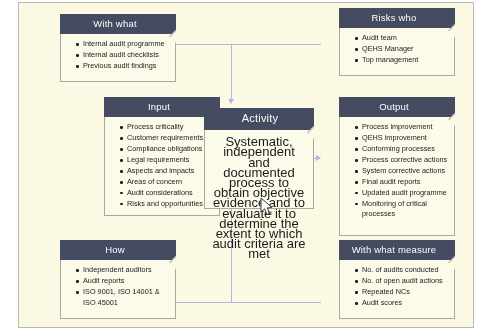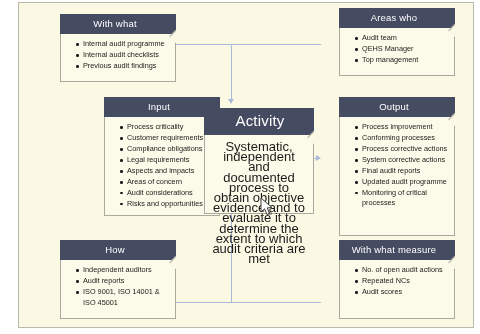--- a/index.html
+++ b/index.html
@@ -51,21 +51,21 @@
   #how .body{height:59px;}
   #with-who{left:320px;top:5px;width:116px;}
   #with-who .body{height:48px;}
   #output{left:320px;top:94px;width:116px;}
   #output .body{height:119px;}
   #measure{left:320px;top:237px;width:116px;}
   #measure .body{height:59px;}
 
   
   #activity{left:185px;top:105px;width:110px;}
-  #activity .hdr{font-size:15px;padding:4px 10px 5px 12px;}
+  #activity .hdr{font-size:11px;padding:4px 10px 5px 12px;}
   #activity .body{height:79px;padding:7px 7px 5px 7px;}
   #activity p{
     margin:0;font-size:13px;line-height:10.2px;color:#1b1b1b;text-align:center;
   }
 
   
   .ln{position:absolute;background:#aabada;}
   .h{height:1px;}
   .v{width:1px;}
   .arw{position:absolute;width:0;height:0;}
@@ -127,49 +127,51 @@
     <div class="body">
       <ul>
         <li>Independent auditors</li>
         <li>Audit reports</li>
         <li>ISO 9001, ISO 14001 &amp; ISO 45001</li>
       </ul>
     </div>
   </div>
 
   <div class="box" id="with-who">
-    <div class="hdr">Areas who</div>
+    <div class="hdr">Risks who</div>
     <div class="body">
       <ul>
         <li>Audit team</li>
         <li>QEHS Manager</li>
         <li>Top management</li>
       </ul>
     </div>
   </div>
 
   <div class="box" id="output">
     <div class="hdr">Output</div>
     <div class="body">
       <ul>
         <li>Process improvement</li>
+        <li>QEHS improvement</li>
         <li>Conforming processes</li>
         <li>Process corrective actions</li>
         <li>System corrective actions</li>
         <li>Final audit reports</li>
         <li>Updated audit programme</li>
         <li>Monitoring of critical processes</li>
       </ul>
     </div>
   </div>
 
   <div class="box" id="measure">
     <div class="hdr">With what measure</div>
     <div class="body">
       <ul>
+        <li>No. of audits conducted</li>
         <li>No. of open audit actions</li>
         <li>Repeated NCs</li>
         <li>Audit scores</li>
       </ul>
     </div>
   </div>
 
   <div class="box" id="activity">
     <div class="hdr">Activity</div>
     <div class="body">

